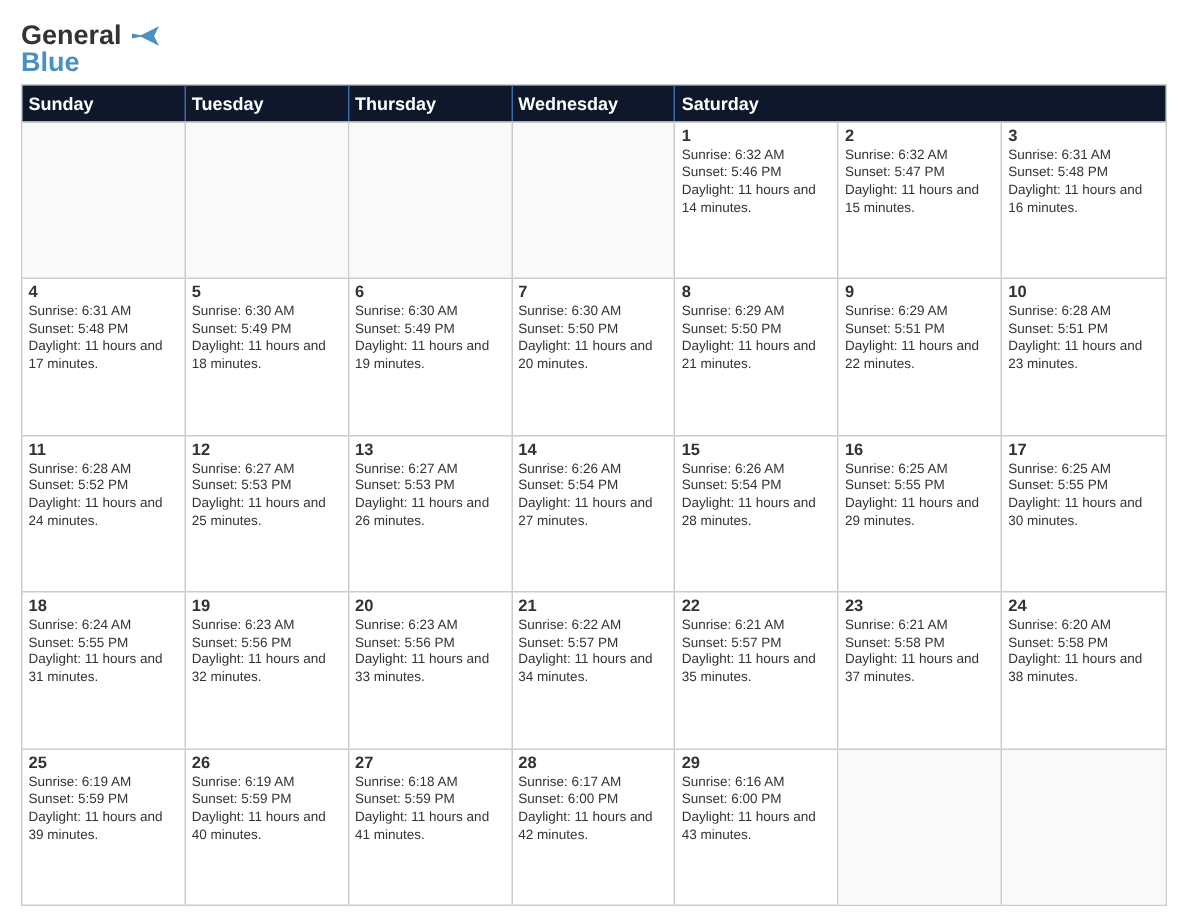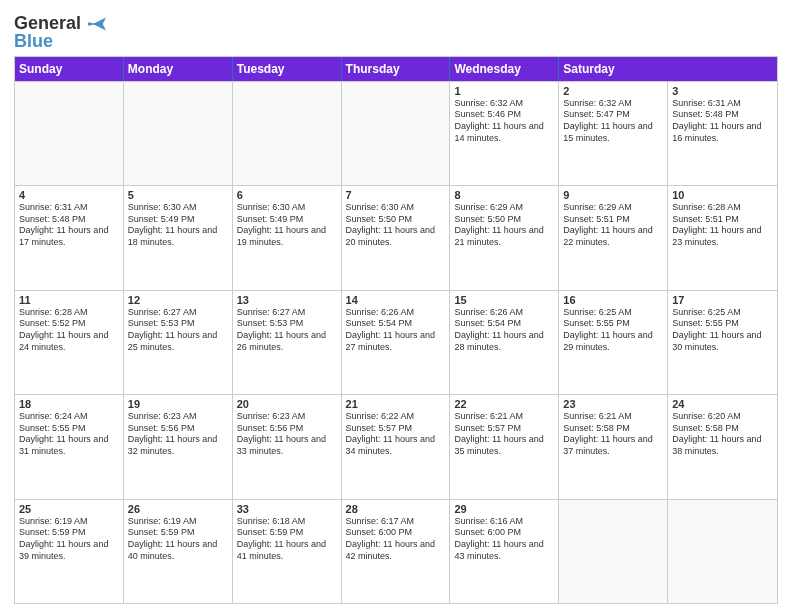--- a/index.html
+++ b/index.html
@@ -59,21 +59,21 @@
     }
     .calendar {
       flex: 1;
       display: flex;
       flex-direction: column;
       border: 1px solid #ccc;
     }
     .cal-header-row {
       display: grid;
       grid-template-columns: repeat(7, 1fr);
-      background: #6d28d9;
+      background: #0f172a;
     }
     .cal-header-cell {
       color: #fff;
       font-weight: bold;
       font-size: 12px;
       padding: 5px 4px;
       text-align: left;
       border-right: 1px solid #3a6aaa;
     }
     .cal-header-cell:last-child { border-right: none; }
@@ -131,21 +131,20 @@
     </div>
     <div class="title-block">
       <div class="cal-title"></div>
       <div class="cal-subtitle"></div>
     </div>
   </div>
 
   <div class="calendar">
     <div class="cal-header-row">
     <div class="cal-header-cell">Sunday</div>
-        <div class="cal-header-cell">Monday</div>
         <div class="cal-header-cell">Tuesday</div>
         <div class="cal-header-cell">Thursday</div>
         <div class="cal-header-cell">Wednesday</div>
         <div class="cal-header-cell">Saturday</div>
       </div>
     <div class="cal-body">
     <div class="cal-week">
           <div class="cal-cell empty"></div>
           <div class="cal-cell empty"></div>
           <div class="cal-cell empty"></div>
@@ -308,21 +307,21 @@
 Sunset: 5:59 PM
 Daylight: 11 hours and 39 minutes.</div>
           </div>
           <div class="cal-cell">
             <div class="cell-day">26</div>
             <div class="cell-info" style="white-space: pre-line;">Sunrise: 6:19 AM
 Sunset: 5:59 PM
 Daylight: 11 hours and 40 minutes.</div>
           </div>
           <div class="cal-cell">
-            <div class="cell-day">33</div>
+            <div class="cell-day">27</div>
             <div class="cell-info" style="white-space: pre-line;">Sunrise: 6:18 AM
 Sunset: 5:59 PM
 Daylight: 11 hours and 41 minutes.</div>
           </div>
           <div class="cal-cell">
             <div class="cell-day">28</div>
             <div class="cell-info" style="white-space: pre-line;">Sunrise: 6:17 AM
 Sunset: 6:00 PM
 Daylight: 11 hours and 42 minutes.</div>
           </div>

